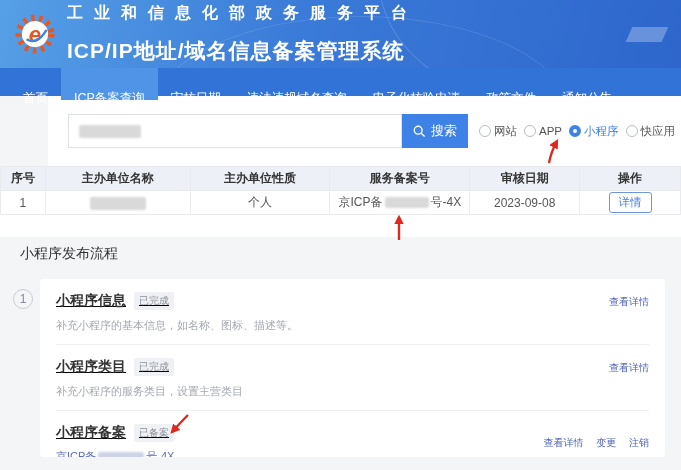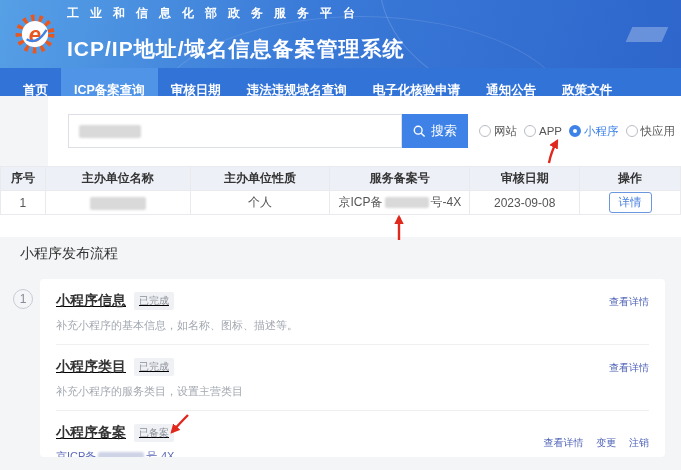--- a/index.html
+++ b/index.html
@@ -8,28 +8,28 @@
 
   
   .header { height:68px; background:linear-gradient(105deg,#56a0e6 0%,#3a7ad8 45%,#2e66cc 100%);
             display:flex; align-items:center; padding-left:14px; position:relative; overflow:hidden; }
   .header::before { content:""; position:absolute; right:-80px; top:-150px; width:380px; height:260px;
             border:1px solid rgba(255,255,255,.16); border-radius:50%; }
   .header::after { content:""; position:absolute; left:150px; bottom:-150px; width:420px; height:200px;
             border:1px solid rgba(255,255,255,.12); border-radius:50%; }
   .logo { width:42px; height:42px; flex:0 0 auto; }
   .h-titles { margin-left:11px; color:#fff; }
-  .h-platform { font-size:12px; font-weight:bold; letter-spacing:11px; }
+  .h-platform { font-size:16px; font-weight:bold; letter-spacing:11px; }
   .h-system { font-size:21px; font-weight:bold; margin-top:13px; letter-spacing:1px; }
   .h-deco { position:absolute; right:16px; top:27px; width:36px; height:15px;
             background:rgba(255,255,255,.28); transform:skewX(-24deg); }
 
   
   .nav { height:28px; background:#3273d8; display:flex; padding-left:10px; }
-  .nav-item { color:#fff; font-size:12.5px; font-weight:bold; line-height:28px; padding:8px 13px; cursor:pointer; white-space:nowrap; }
+  .nav-item { color:#fff; font-size:12.5px; font-weight:normal; line-height:28px; padding:16px 13px; cursor:pointer; white-space:nowrap; }
   .nav-item.active { background:#4f94e6; }
 
   
   .search-sec { background:#fff; height:70px; display:flex; align-items:center; padding:0 6px 0 20px;margin-left:48px; }
   .search-input { width:374px; height:34px; border:1px solid #dcdfe6; background:#fff;
             display:flex; align-items:center; padding-left:10px; }
   .search-btn { width:74px; height:34px; background:#3e82e8; color:#fff; border:none; font-size:13px;
             display:flex; align-items:center; justify-content:center; gap:5px; cursor:pointer;
             font-family:inherit; }
   .radio-group { display:flex; align-items:center; margin-left:11px; gap:7px; }
@@ -92,22 +92,22 @@
     </div>
     <div class="h-deco"></div>
   </div>
 
   <div class="nav">
     <div class="nav-item">首页</div>
     <div class="nav-item active">ICP备案查询</div>
     <div class="nav-item">审核日期</div>
     <div class="nav-item">违法违规域名查询</div>
     <div class="nav-item">电子化核验申请</div>
+    <div class="nav-item">政策文件</div>
     <div class="nav-item">通知公告</div>
-    <div class="nav-item">政策文件</div>
   </div>
 
   <div class="search-sec">
     <div class="search-input">
       <span class="redact search-r"></span>
     </div>
     <button class="search-btn">
       <svg width="13" height="13" viewBox="0 0 13 13">
         <circle cx="5.2" cy="5.2" r="3.9" fill="none" stroke="#fff" stroke-width="1.4"></circle>
         <line x1="8.2" y1="8.2" x2="11.6" y2="11.6" stroke="#fff" stroke-width="1.4"></line>

